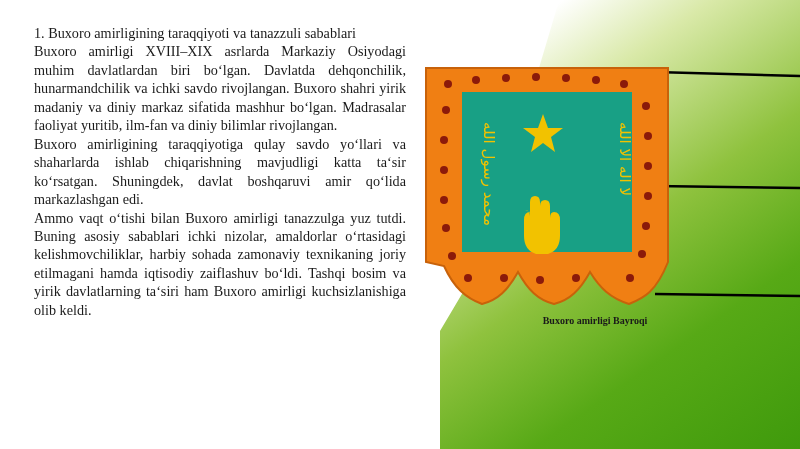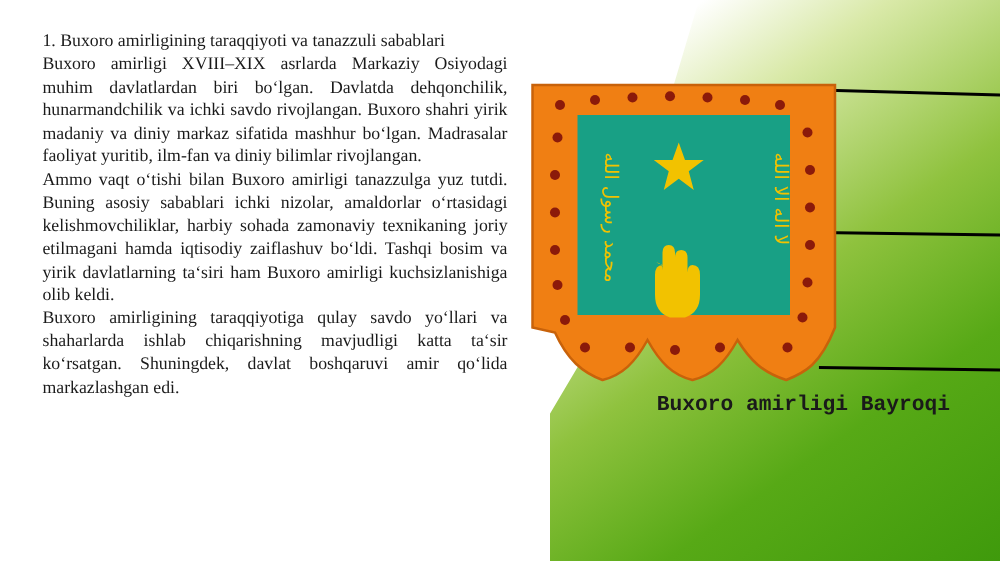--- a/index.html
+++ b/index.html
@@ -77,24 +77,24 @@
     z-index: 6;
   }
   .flag-svg {
     display: block;
   }
   .flag-caption {
     position: absolute;
     left: 430px;
     top: 315px;
     width: 330px;
-    text-align: right;
-    font-family: Liberation Mono, monospace;
+    text-align: center;
+    font-family: Liberation Serif, serif;
     font-weight: bold;
-    font-size: 17px;
+    font-size: 10px;
     color: #1a1a1a;
     z-index: 7;
   }
   
   .pointer {
     position: absolute;
     z-index: 6;
   }
 </style>
 </head>
@@ -109,22 +109,22 @@
     <path d="M0 300 L120 300 L60 210 Z" fill="#7dbb3a" opacity="0.0"></path>
   </svg>
 
   <svg class="bg-white-wedge" viewBox="0 0 440 449" preserveAspectRatio="none">
     <polygon points="0,0 440,0 440,449 0,449" fill="#ffffff"></polygon>
   </svg>
 
   <div class="text-col">
     <p class="title">1. Buxoro amirligining taraqqiyoti va tanazzuli sabablari</p>
     <p>Buxoro amirligi XVIII–XIX asrlarda Markaziy Osiyodagi muhim davlatlardan biri bo‘lgan. Davlatda dehqonchilik, hunarmandchilik va ichki savdo rivojlangan. Buxoro shahri yirik madaniy va diniy markaz sifatida mashhur bo‘lgan. Madrasalar faoliyat yuritib, ilm-fan va diniy bilimlar rivojlangan.</p>
+    <p>Buxoro amirligining taraqqiyotiga qulay savdo yo‘llari va shaharlarda ishlab chiqarishning mavjudligi katta ta‘sir ko‘rsatgan. Shuningdek, davlat boshqaruvi amir qo‘lida markazlashgan edi.</p>
     <p>Ammo vaqt o‘tishi bilan Buxoro amirligi tanazzulga yuz tutdi. Buning asosiy sabablari ichki nizolar, amaldorlar o‘rtasidagi kelishmovchiliklar, harbiy sohada zamonaviy texnikaning joriy etilmagani hamda iqtisodiy zaiflashuv bo‘ldi. Tashqi bosim va yirik davlatlarning ta‘siri ham Buxoro amirligi kuchsizlanishiga olib keldi.</p>
-    <p>Buxoro amirligining taraqqiyotiga qulay savdo yo‘llari va shaharlarda ishlab chiqarishning mavjudligi katta ta‘sir ko‘rsatgan. Shuningdek, davlat boshqaruvi amir qo‘lida markazlashgan edi.</p>
   </div>
 
   <svg class="pointer" style="left:655px; top:58px; width:145px; height:250px;" viewBox="0 0 145 250">
     <line x1="0" y1="14" x2="145" y2="18" stroke="#000000" stroke-width="2.5"></line>
     <line x1="0" y1="128" x2="145" y2="130" stroke="#000000" stroke-width="2.5"></line>
     <line x1="0" y1="236" x2="145" y2="238" stroke="#000000" stroke-width="2.5"></line>
   </svg>
 
   <div class="flag-wrap">
     <svg class="flag-svg" width="246" height="240" viewBox="0 0 246 240">

